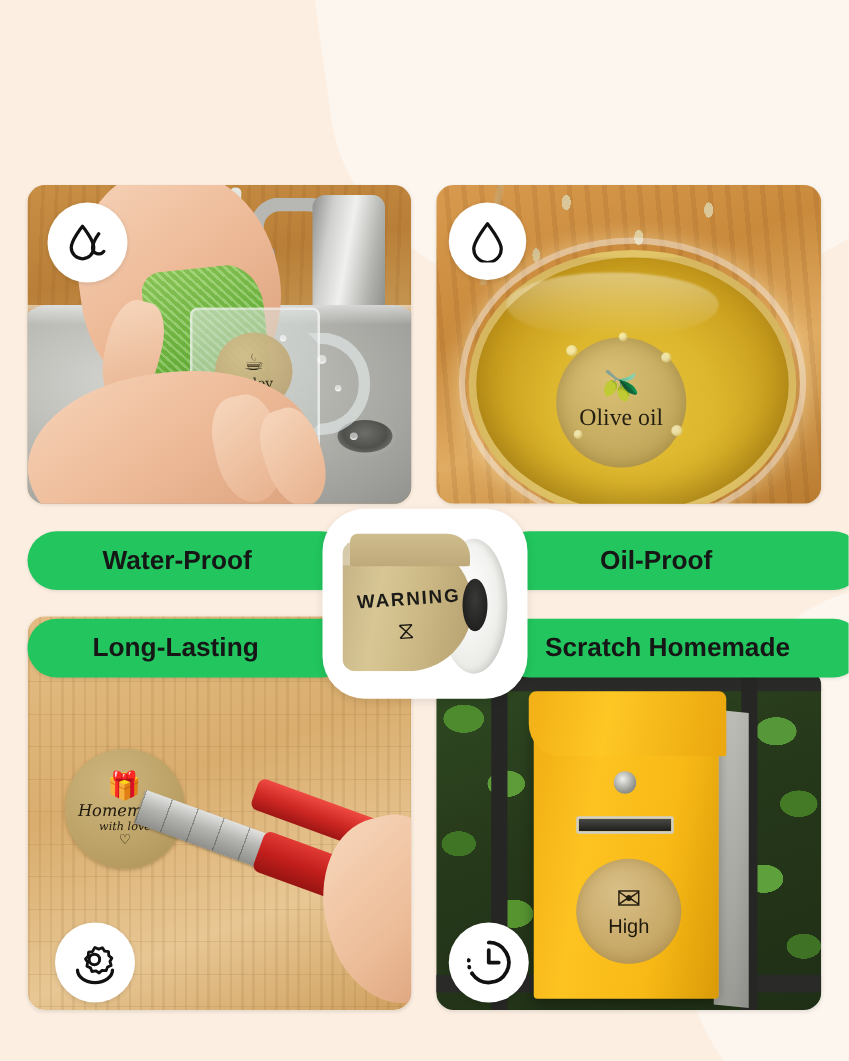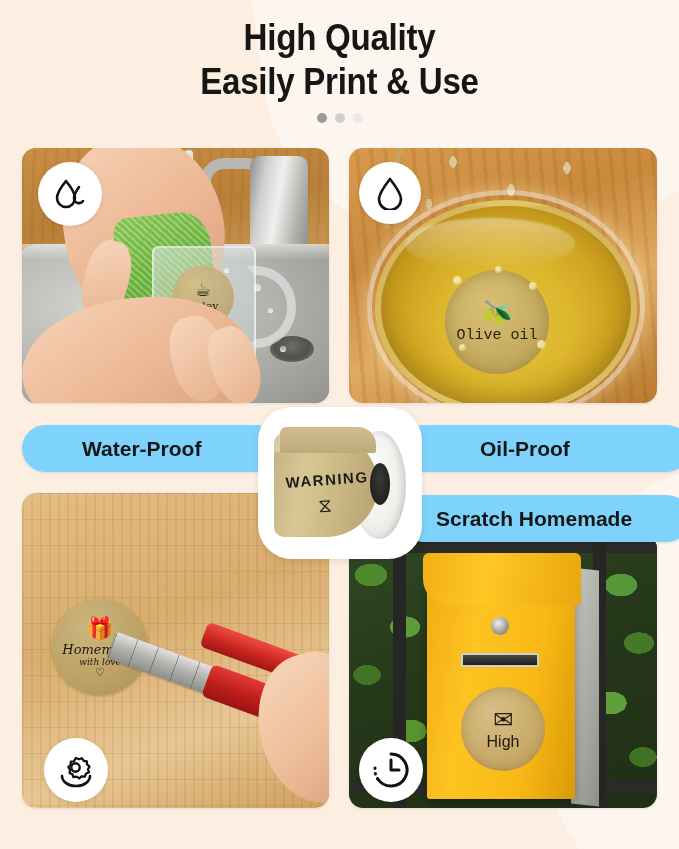--- a/index.html
+++ b/index.html
@@ -187,21 +187,21 @@
     filter: blur(1px);
   }
   .oil-label {
     position: absolute; left: 96px; top: 122px; width: 104px; height: 104px;
     border-radius: 50%;
     background: radial-gradient(circle at 40% 32%, rgba(214,192,132,.80), rgba(168,146,92,.72));
     display: flex; flex-direction: column; align-items: center; justify-content: center;
     box-shadow: inset 0 0 14px rgba(120,96,40,.4);
   }
   .oil-label .ico { font-size: 24px; line-height: 24px; color: #2b2514; }
-  .oil-label .nm { font-size: 15px; color: #241f12; font-family: Liberation Mono, monospace; margin-top: 2px; }
+  .oil-label .nm { font-size: 19px; color: #241f12; font-family: Liberation Serif, serif; margin-top: 2px; }
   .oil-bubble { position: absolute; border-radius: 50%; background: rgba(255,248,200,.75); box-shadow: inset -1px -1px 2px rgba(180,150,40,.5); }
 
   
   .bamboo {
     position: absolute; inset: 0;
     background:
       repeating-linear-gradient(180deg, rgba(150,104,44,.16) 0 1px, rgba(255,255,255,0) 1px 26px),
       repeating-linear-gradient(90deg, rgba(120,80,30,.10) 0 2px, rgba(255,255,255,0) 2px 9px),
       linear-gradient(160deg, #e4bd84 0%, #d9ad6e 40%, #e8c794 72%, #cfa05f 100%);
     border-radius: 14px;
@@ -314,21 +314,21 @@
   }
   .badge svg { display: block; }
   .b-water   { left: 38px;  top: 162px; width: 64px; height: 64px; }
   .b-oil     { left: 359px; top: 162px; width: 62px; height: 62px; }
   .b-gear    { left: 44px;  top: 738px; width: 64px; height: 64px; }
   .b-clock   { left: 359px; top: 738px; width: 64px; height: 64px; }
 
   
   .pill {
     position: absolute; z-index: 8;
-    background: #7dd3fc;
+    background: #22c55e;
     border-radius: 24px;
     display: flex; align-items: center;
     font-size: 21px; font-weight: 700; color: #161616;
     font-family: "Liberation Sans Narrow", "Liberation Sans", sans-serif;
     box-shadow: 0 1px 3px rgba(0,0,0,.10);
     white-space: nowrap;
   }
   .pill-water { left: 22px;  top: 425px; width: 258px; height: 47px; padding-left: 60px; }
   .pill-oil   { left: 400px; top: 425px; width: 290px; height: 47px; padding-left: 80px; }
   .pill-long  { left: 22px;  top: 495px; width: 258px; height: 47px; padding-left: 52px; }
@@ -382,29 +382,20 @@
   }
 </style>
 </head>
 <body>
 
 <div id="page">
 
   <div class="bg-swirl swirl-a"></div>
   <div class="bg-swirl swirl-b"></div>
 
-  <div class="header">
-    <div class="title-line">High Quality</div>
-    <div class="title-line">Easily Print &amp; Use</div>
-    <div class="dots">
-      <span class="dot d1"></span>
-      <span class="dot d2"></span>
-      <span class="dot d3"></span>
-    </div>
-  </div>
 
   <div class="panel p-tl">
     <div class="scene">
       <div class="sink-wood"></div>
       <div class="faucet-neck"></div>
       <div class="faucet-body"></div>
       <div class="faucet-band"></div>
       <div class="sink-basin"></div>
       <div class="sink-drain"></div>
       <div class="water-stream"></div>
@@ -480,20 +471,23 @@
       </div>
     </div>
   </div>
 
   <div class="pill pill-water">
     <span>Water-Proof</span>
   </div>
   <div class="pill pill-oil">
     <span>Oil-Proof</span>
   </div>
+  <div class="pill pill-long">
+    <span>Long-Lasting</span>
+  </div>
   <div class="pill pill-scr">
     <span>Scratch Homemade</span>
   </div>
 
   <div class="badge b-water">
     <svg width="36" height="36" viewBox="0 0 36 36">
       <path d="M14 5 C14 5 5 16 5 22 a9 9 0 0 0 18 0 C23 16 14 5 14 5 Z" fill="none" stroke="#111" stroke-width="2.6" stroke-linejoin="round"></path>
       <path d="M27 11 C27 11 22 18 22 22.5 a5 5 0 0 0 9 2.6" fill="none" stroke="#111" stroke-width="2.6" stroke-linecap="round" stroke-linejoin="round"></path>
     </svg>
   </div>

